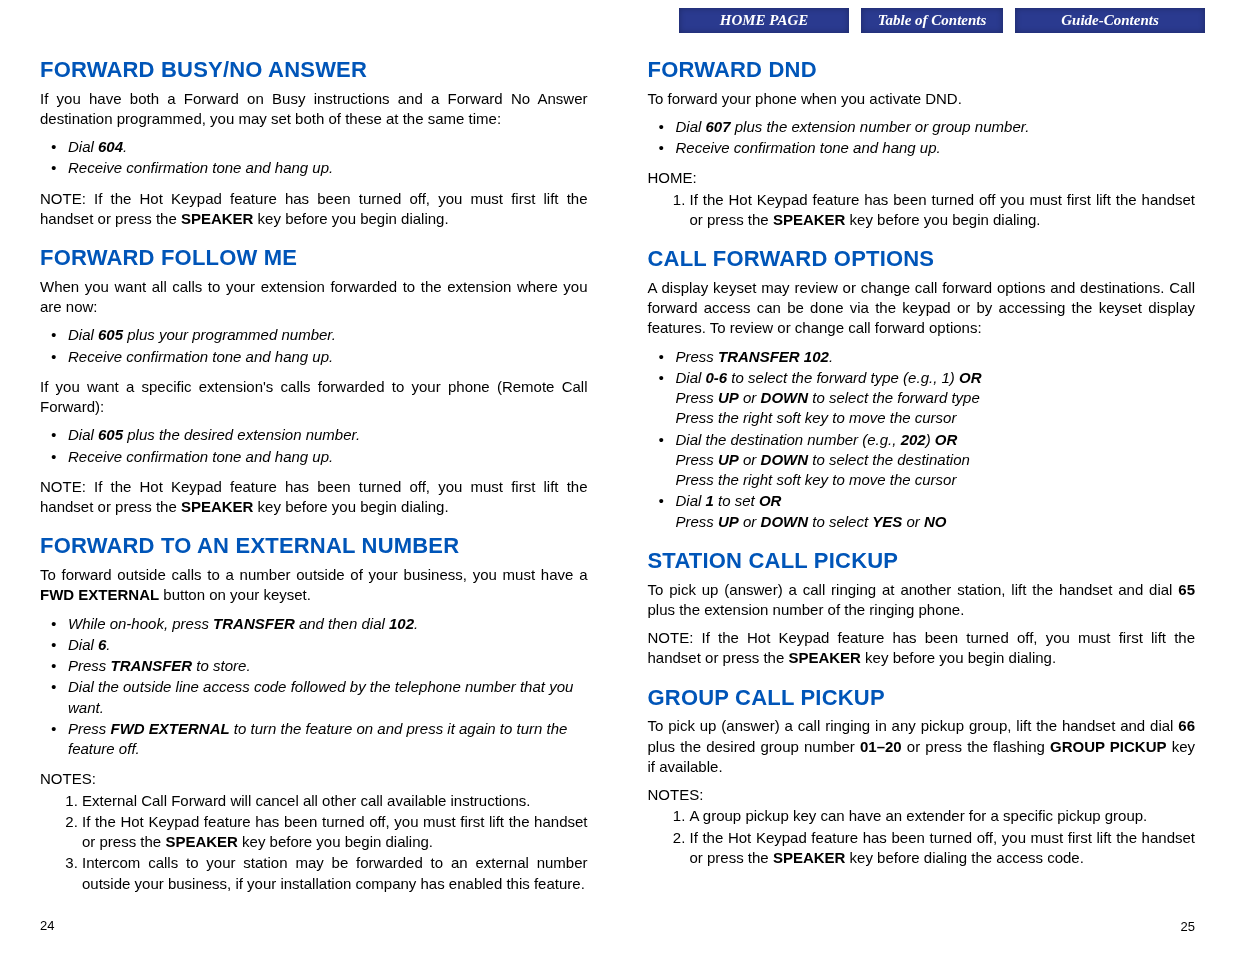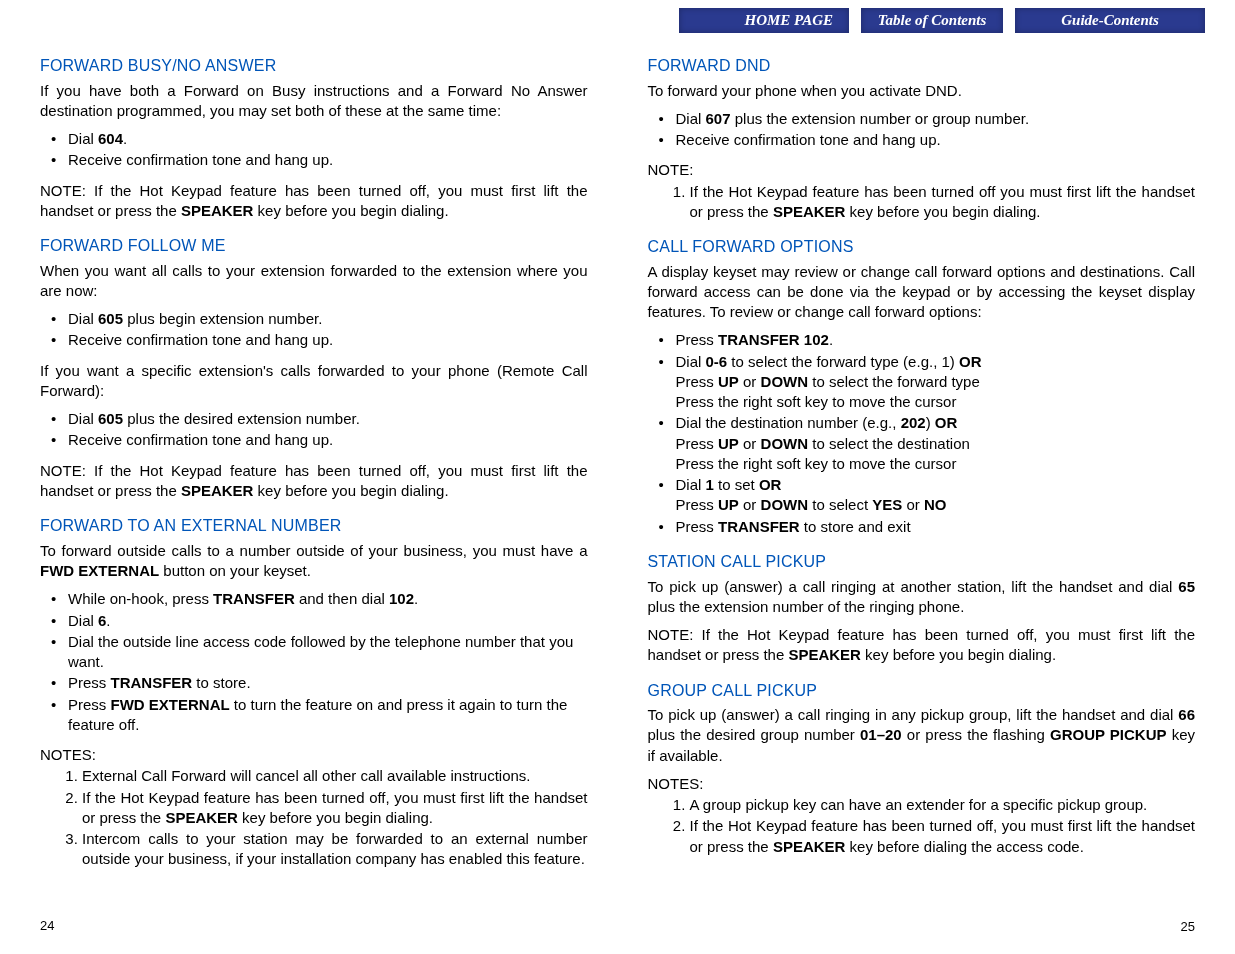--- a/index.html
+++ b/index.html
@@ -22,45 +22,45 @@
     background: #2a3a8f;
     color: #fff;
     font-weight: bold;
     font-style: italic;
     font-size: 15px;
     padding: 4px 16px;
     border: none;
     font-family: Georgia, serif;
     box-shadow: inset 0 0 6px rgba(0,0,0,0.3);
   }
-  .nav-btn:nth-child(1){ width: 170px; text-align: right; }
+  .nav-btn:nth-child(1){ width: 170px; }
   .nav-btn:nth-child(2){ width: 142px; }
   .nav-btn:nth-child(3){ width: 190px; }
   .page {
     display: flex;
     padding: 55px 40px 40px 40px;
     gap: 60px;
   }
   .col {
     flex: 1;
     font-size: 15px;
     line-height: 1.35;
   }
   h2 {
     color: #0055b8;
-    font-weight: normal;
-    font-size: 16px;
+    font-weight: bold;
+    font-size: 22px;
     margin-top: 14px;
     margin-bottom: 4px;
     letter-spacing: 0.2px;
   }
   h2:first-child { margin-top: 0; }
   p { margin-bottom: 8px; text-align: justify; }
   ul { list-style: none; padding-left: 28px; margin-bottom: 10px; }
-  ul li { position: relative; margin-bottom: 1px; }
+  ul li { position: relative; margin-bottom: 1px; font-style: italic; }
   ul li::before {
     content: "•";
     position: absolute;
     left: -17px;
     top: 0;
   }
   ol { list-style: decimal; padding-left: 42px; margin-bottom: 10px; }
   ol li { padding-left: 0px; margin-bottom: 1px; text-align: justify;}
   .note-label { margin-bottom: 1px; }
   .page-num-left {
@@ -94,68 +94,67 @@
     <p>If you have both a Forward on Busy instructions and a Forward No Answer destination programmed, you may set both of these at the same time:</p>
     <ul>
       <li><span>Dial </span><b>604</b><span>.</span></li>
       <li>Receive confirmation tone and hang up.</li>
     </ul>
     <p><span>NOTE:  If the Hot Keypad feature has been turned off, you must first lift the handset or press the </span><b>SPEAKER</b><span> key before you begin dialing.</span></p>
 
     <h2>FORWARD FOLLOW ME</h2>
     <p>When you want all calls to your extension forwarded to the extension where you are now:</p>
     <ul>
-      <li><span>Dial </span><b>605</b><span> plus begin extension number.</span></li>
+      <li><span>Dial </span><b>605</b><span> plus your programmed number.</span></li>
       <li>Receive confirmation tone and hang up.</li>
     </ul>
     <p>If you want a specific extension's calls forwarded to your phone (Remote Call Forward):</p>
     <ul>
       <li><span>Dial </span><b>605</b><span> plus the desired extension number.</span></li>
       <li>Receive confirmation tone and hang up.</li>
     </ul>
     <p><span>NOTE:  If the Hot Keypad feature has been turned off, you must first lift the handset or press the </span><b>SPEAKER</b><span> key before you begin dialing.</span></p>
 
     <h2>FORWARD TO AN EXTERNAL NUMBER</h2>
     <p><span>To forward outside calls to a number outside of your business, you must have a </span><b>FWD EXTERNAL</b><span> button on your keyset.</span></p>
     <ul>
       <li><span>While on-hook, press </span><b>TRANSFER</b><span> and then dial </span><b>102</b><span>.</span></li>
       <li><span>Dial </span><b>6</b><span>.</span></li>
+      <li><span>Press </span><b>TRANSFER</b><span> to store.</span></li>
       <li>Dial the outside line access code followed by the telephone number that you want.</li>
-      <li><span>Press </span><b>TRANSFER</b><span> to store.</span></li>
       <li><span>Press </span><b>FWD EXTERNAL</b><span> to turn the feature on and press it again to turn the feature off.</span></li>
     </ul>
     <p class="note-label">NOTES:</p>
     <ol>
       <li>External Call Forward will cancel all other call available instructions.</li>
       <li><span>If the Hot Keypad feature has been turned off, you must first lift the handset or press the </span><b>SPEAKER</b><span> key before you begin dialing.</span></li>
       <li>Intercom calls to your station may be forwarded to an external number outside your business, if your installation company has enabled this feature.</li>
     </ol>
   </div>
 
   <div class="col">
 
     <h2>FORWARD DND</h2>
     <p>To forward your phone when you activate DND.</p>
     <ul>
       <li><span>Dial </span><b>607</b><span> plus the extension number or group number.</span></li>
       <li>Receive confirmation tone and hang up.</li>
     </ul>
-    <p class="note-label">NOTE:</p>
+    <p class="note-label">HOME:</p>
     <ol>
       <li><span>If the Hot Keypad feature has been turned off you must first lift the handset or press the </span><b>SPEAKER</b><span> key before you begin dialing.</span></li>
     </ol>
 
     <h2>CALL FORWARD OPTIONS</h2>
     <p>A display keyset may review or change call forward options and destinations. Call forward access can be done via the keypad or by accessing the keyset display features. To review or change call forward options:</p>
     <ul>
       <li><span>Press </span><b>TRANSFER 102</b><span>.</span></li>
       <li><span>Dial </span><b>0-6</b><span> to select the forward type (e.g., 1) </span><b>OR</b><br><span>Press </span><b>UP</b><span> or </span><b>DOWN</b><span> to select the forward type</span><br><span>Press the right soft key to move the cursor</span></li>
       <li><span>Dial the destination number (e.g., </span><b>202</b><span>) </span><b>OR</b><br><span>Press </span><b>UP</b><span> or </span><b>DOWN</b><span> to select the destination</span><br><span>Press the right soft key to move the cursor</span></li>
       <li><span>Dial </span><b>1</b><span> to set </span><b>OR</b><br><span>Press </span><b>UP</b><span> or </span><b>DOWN</b><span> to select </span><b>YES</b><span> or </span><b>NO</b></li>
-      <li><span>Press </span><b>TRANSFER</b><span> to store and exit</span></li>
     </ul>
 
     <h2>STATION CALL PICKUP</h2>
     <p><span>To pick up (answer) a call ringing at another station, lift the handset and dial </span><b>65</b><span> plus the extension number of the ringing phone.</span></p>
     <p><span>NOTE:  If the Hot Keypad feature has been turned off, you must first lift the handset or press the </span><b>SPEAKER</b><span> key before you begin dialing.</span></p>
 
     <h2>GROUP CALL PICKUP</h2>
     <p><span>To pick up (answer) a call ringing in any pickup group, lift the handset and dial </span><b>66</b><span> plus the desired group number </span><b>01–20</b><span> or press the flashing </span><b>GROUP PICKUP</b><span> key if available.</span></p>
     <p class="note-label">NOTES:</p>
     <ol>

